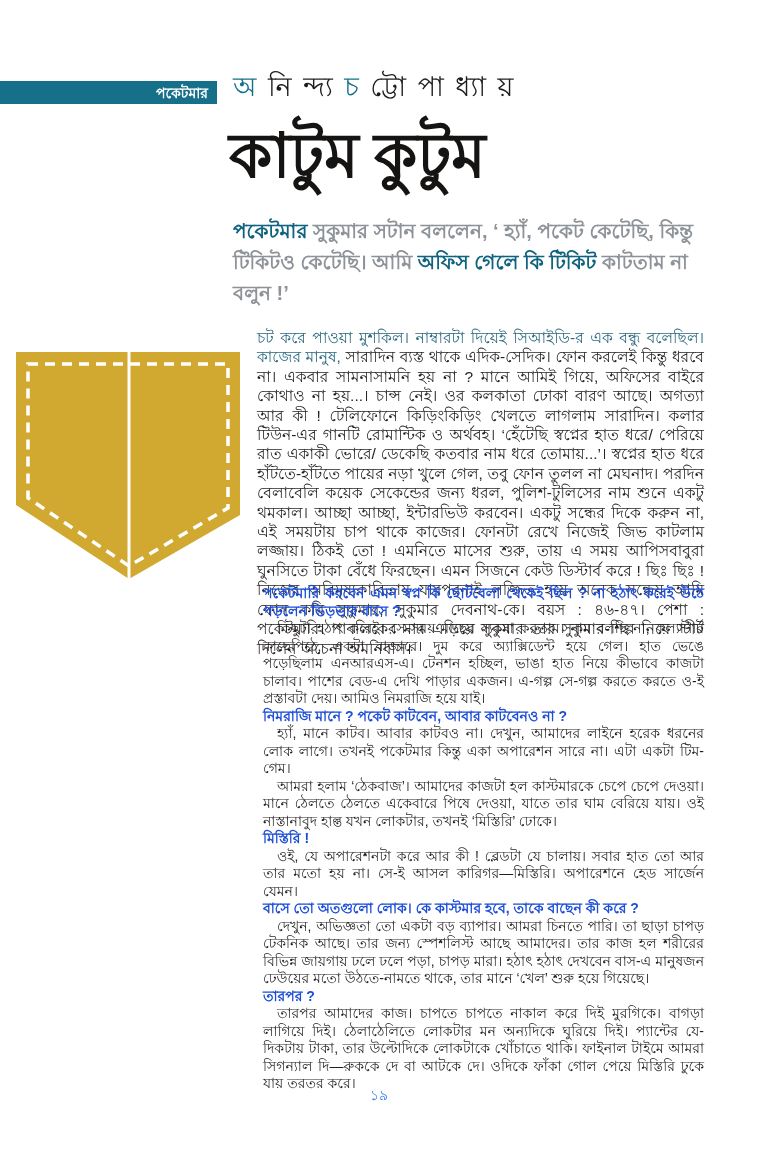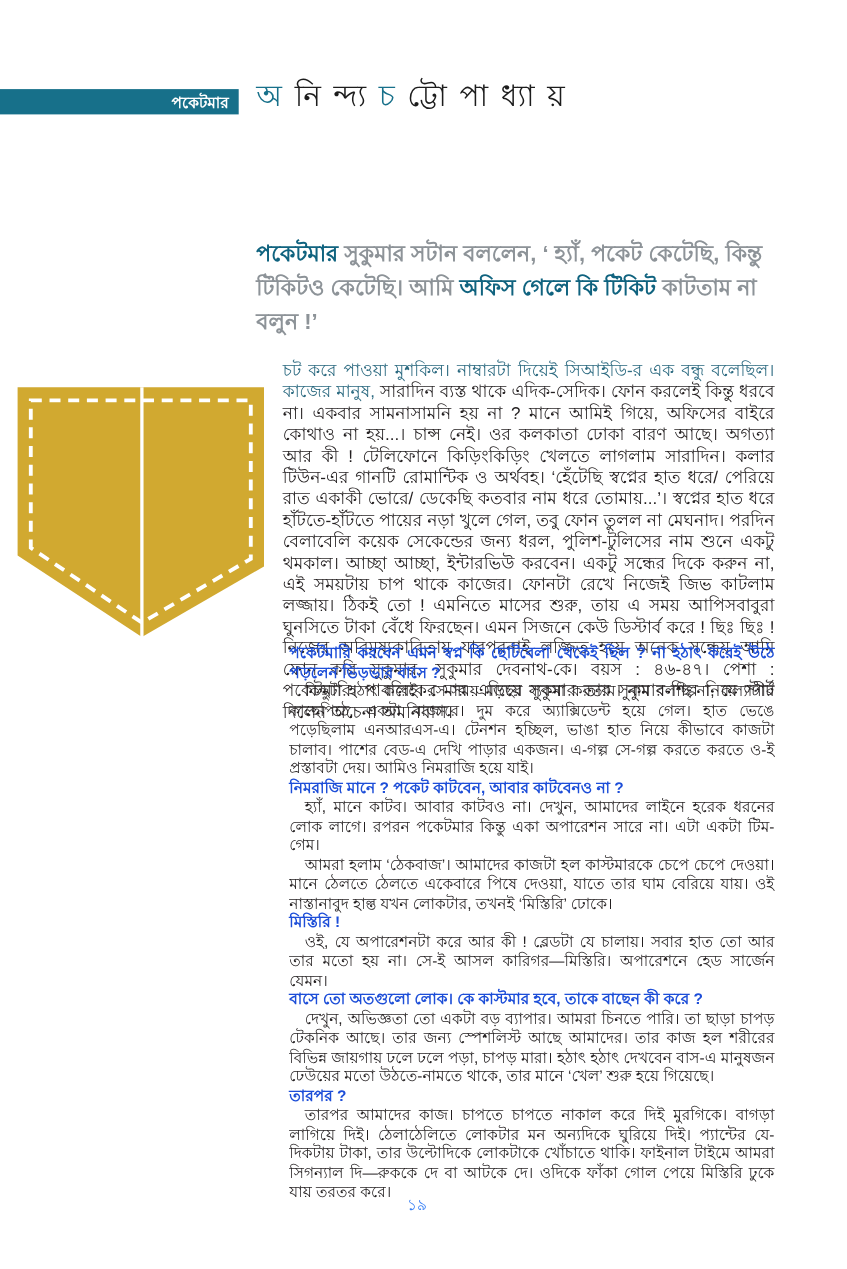--- a/index.html
+++ b/index.html
@@ -69,40 +69,41 @@
 <div class="page">
 
   <div class="kicker-band">
     <span>পকেটমার</span>
   </div>
 
   <div class="author">
     <span class="init">অ</span><span> নি ন্দ্য </span><span class="init">চ</span><span> ট্টো পা ধ্যা য়</span>
   </div>
 
+  <div class="title">কাটুম কুটুম</div>
 
   <div class="lead">
     <span class="accent">পকেটমার</span><span> সুকুমার সটান বললেন, ‘ হ্যাঁ, পকেট কেটেছি, কিন্তু টিকিটও কেটেছি। আমি </span><span class="accent">অফিস গেলে কি টিকিট</span><span> কাটতাম না বলুন !’</span>
   </div>
 
   <svg class="pocket" viewBox="0 0 234 234" xmlns="http://www.w3.org/2000/svg" aria-hidden="true">
     <polygon points="6,4 230,4 230,167 119,231 6,157" fill="#d1a930"></polygon>
     <polygon points="18,16 218,16 218,160 119,218 18,150" fill="none" stroke="#ffffff" stroke-width="3.5" stroke-dasharray="10 7"></polygon>
     <line x1="119" y1="4" x2="119" y2="231" stroke="#ffffff" stroke-width="3"></line>
   </svg>
 
   <div class="intro">
     <span class="accent">চট করে পাওয়া মুশকিল। নাম্বারটা দিয়েই সিআইডি-র এক বন্ধু বলেছিল। কাজের মানুষ,</span><span> সারাদিন ব্যস্ত থাকে এদিক-সেদিক। ফোন করলেই কিন্তু ধরবে না। একবার সামনাসামনি হয় না ? মানে আমিই গিয়ে, অফিসের বাইরে কোথাও না হয়...। চান্স নেই। ওর কলকাতা ঢোকা বারণ আছে। অগত্যা আর কী ! টেলিফোনে কিড়িংকিড়িং খেলতে লাগলাম সারাদিন। কলার টিউন-এর গানটি রোমান্টিক ও অর্থবহ। ‘হেঁটেছি স্বপ্নের হাত ধরে/ পেরিয়ে রাত একাকী ভোরে/ ডেকেছি কতবার নাম ধরে তোমায়...’। স্বপ্নের হাত ধরে হাঁটতে-হাঁটতে পায়ের নড়া খুলে গেল, তবু ফোন তুলল না মেঘনাদ। পরদিন বেলাবেলি কয়েক সেকেন্ডের জন্য ধরল, পুলিশ-টুলিসের নাম শুনে একটু থমকাল। আচ্ছা আচ্ছা, ইন্টারভিউ করবেন। একটু সন্ধের দিকে করুন না, এই সময়টায় চাপ থাকে কাজের। ফোনটা রেখে নিজেই জিভ কাটলাম লজ্জায়। ঠিকই তো ! এমনিতে মাসের শুরু, তায় এ সময় আপিসবাবুরা ঘুনসিতে টাকা বেঁধে ফিরছেন। এমন সিজনে কেউ ডিস্টার্ব করে ! ছিঃ ছিঃ ! নিজের অবিমৃষ্যকারিতায় যারপরনাই লজ্জিত হয়ে অনেক সন্ধেয় আমি ফোন করি সুকুমার, সুকুমার দেবনাথ-কে। বয়স : ৪৬-৪৭। পেশা : পকেটমারি। পাবলিকের মার এড়িয়ে সুকুমার তার সুকুমার-শিল্প নিয়ে স্টার্ট দিলেন অচেনা অমনিবাস।</span>
   </div>
 
   <div class="qa">
     <p class="q">পকেটমারি করবেন এমন স্বপ্ন কি ছোটবেলা থেকেই ছিল ? না হঠাৎ করেই উঠে পড়লেন ভিড়ভার বাসে ?</p>
     <p class="a">কিছুটা হঠাৎ করেই। সে-সময় মাছের ব্যবসা করতাম। নাম বলছি না, কল্যাণীর কাছেপিঠে, একটা বাজারে। দুম করে অ্যাক্সিডেন্ট হয়ে গেল। হাত ভেঙে পড়েছিলাম এনআরএস-এ। টেনশন হচ্ছিল, ভাঙা হাত নিয়ে কীভাবে কাজটা চালাব। পাশের বেড-এ দেখি পাড়ার একজন। এ-গল্প সে-গল্প করতে করতে ও-ই প্রস্তাবটা দেয়। আমিও নিমরাজি হয়ে যাই।</p>
     <p class="q">নিমরাজি মানে ? পকেট কাটবেন, আবার কাটবেনও না ?</p>
-    <p class="a">হ্যাঁ, মানে কাটব। আবার কাটবও না। দেখুন, আমাদের লাইনে হরেক ধরনের লোক লাগে। রপরন পকেটমার কিন্তু একা অপারেশন সারে না। এটা একটা টিম-গেম।</p>
+    <p class="a">হ্যাঁ, মানে কাটব। আবার কাটবও না। দেখুন, আমাদের লাইনে হরেক ধরনের লোক লাগে। তখনই পকেটমার কিন্তু একা অপারেশন সারে না। এটা একটা টিম-গেম।</p>
     <p class="a">আমরা হলাম ‘ঠেকবাজ’। আমাদের কাজটা হল কাস্টমারকে চেপে চেপে দেওয়া। মানে ঠেলতে ঠেলতে একেবারে পিষে দেওয়া, যাতে তার ঘাম বেরিয়ে যায়। ওই নাস্তানাবুদ হাল্ত যখন লোকটার, তখনই ‘মিস্তিরি’ ঢোকে।</p>
     <p class="q">মিস্তিরি !</p>
     <p class="a">ওই, যে অপারেশনটা করে আর কী ! ব্লেডটা যে চালায়। সবার হাত তো আর তার মতো হয় না। সে-ই আসল কারিগর—মিস্তিরি। অপারেশনে হেড সার্জেন যেমন।</p>
     <p class="q">বাসে তো অতগুলো লোক। কে কাস্টমার হবে, তাকে বাছেন কী করে ?</p>
     <p class="a">দেখুন, অভিজ্ঞতা তো একটা বড় ব্যাপার। আমরা চিনতে পারি। তা ছাড়া চাপড় টেকনিক আছে। তার জন্য স্পেশলিস্ট আছে আমাদের। তার কাজ হল শরীরের বিভিন্ন জায়গায় ঢলে ঢলে পড়া, চাপড় মারা। হঠাৎ হঠাৎ দেখবেন বাস-এ মানুষজন ঢেউয়ের মতো উঠতে-নামতে থাকে, তার মানে ‘খেল’ শুরু হয়ে গিয়েছে।</p>
     <p class="q">তারপর ?</p>
     <p class="a">তারপর আমাদের কাজ। চাপতে চাপতে নাকাল করে দিই মুরগিকে। বাগড়া লাগিয়ে দিই। ঠেলাঠেলিতে লোকটার মন অন্যদিকে ঘুরিয়ে দিই। প্যান্টের যে-দিকটায় টাকা, তার উল্টোদিকে লোকটাকে খোঁচাতে থাকি। ফাইনাল টাইমে আমরা সিগন্যাল দি—রুককে দে বা আটকে দে। ওদিকে ফাঁকা গোল পেয়ে মিস্তিরি ঢুকে যায় তরতর করে।</p>
   </div>
 
   <div class="pageno">১৯</div>

